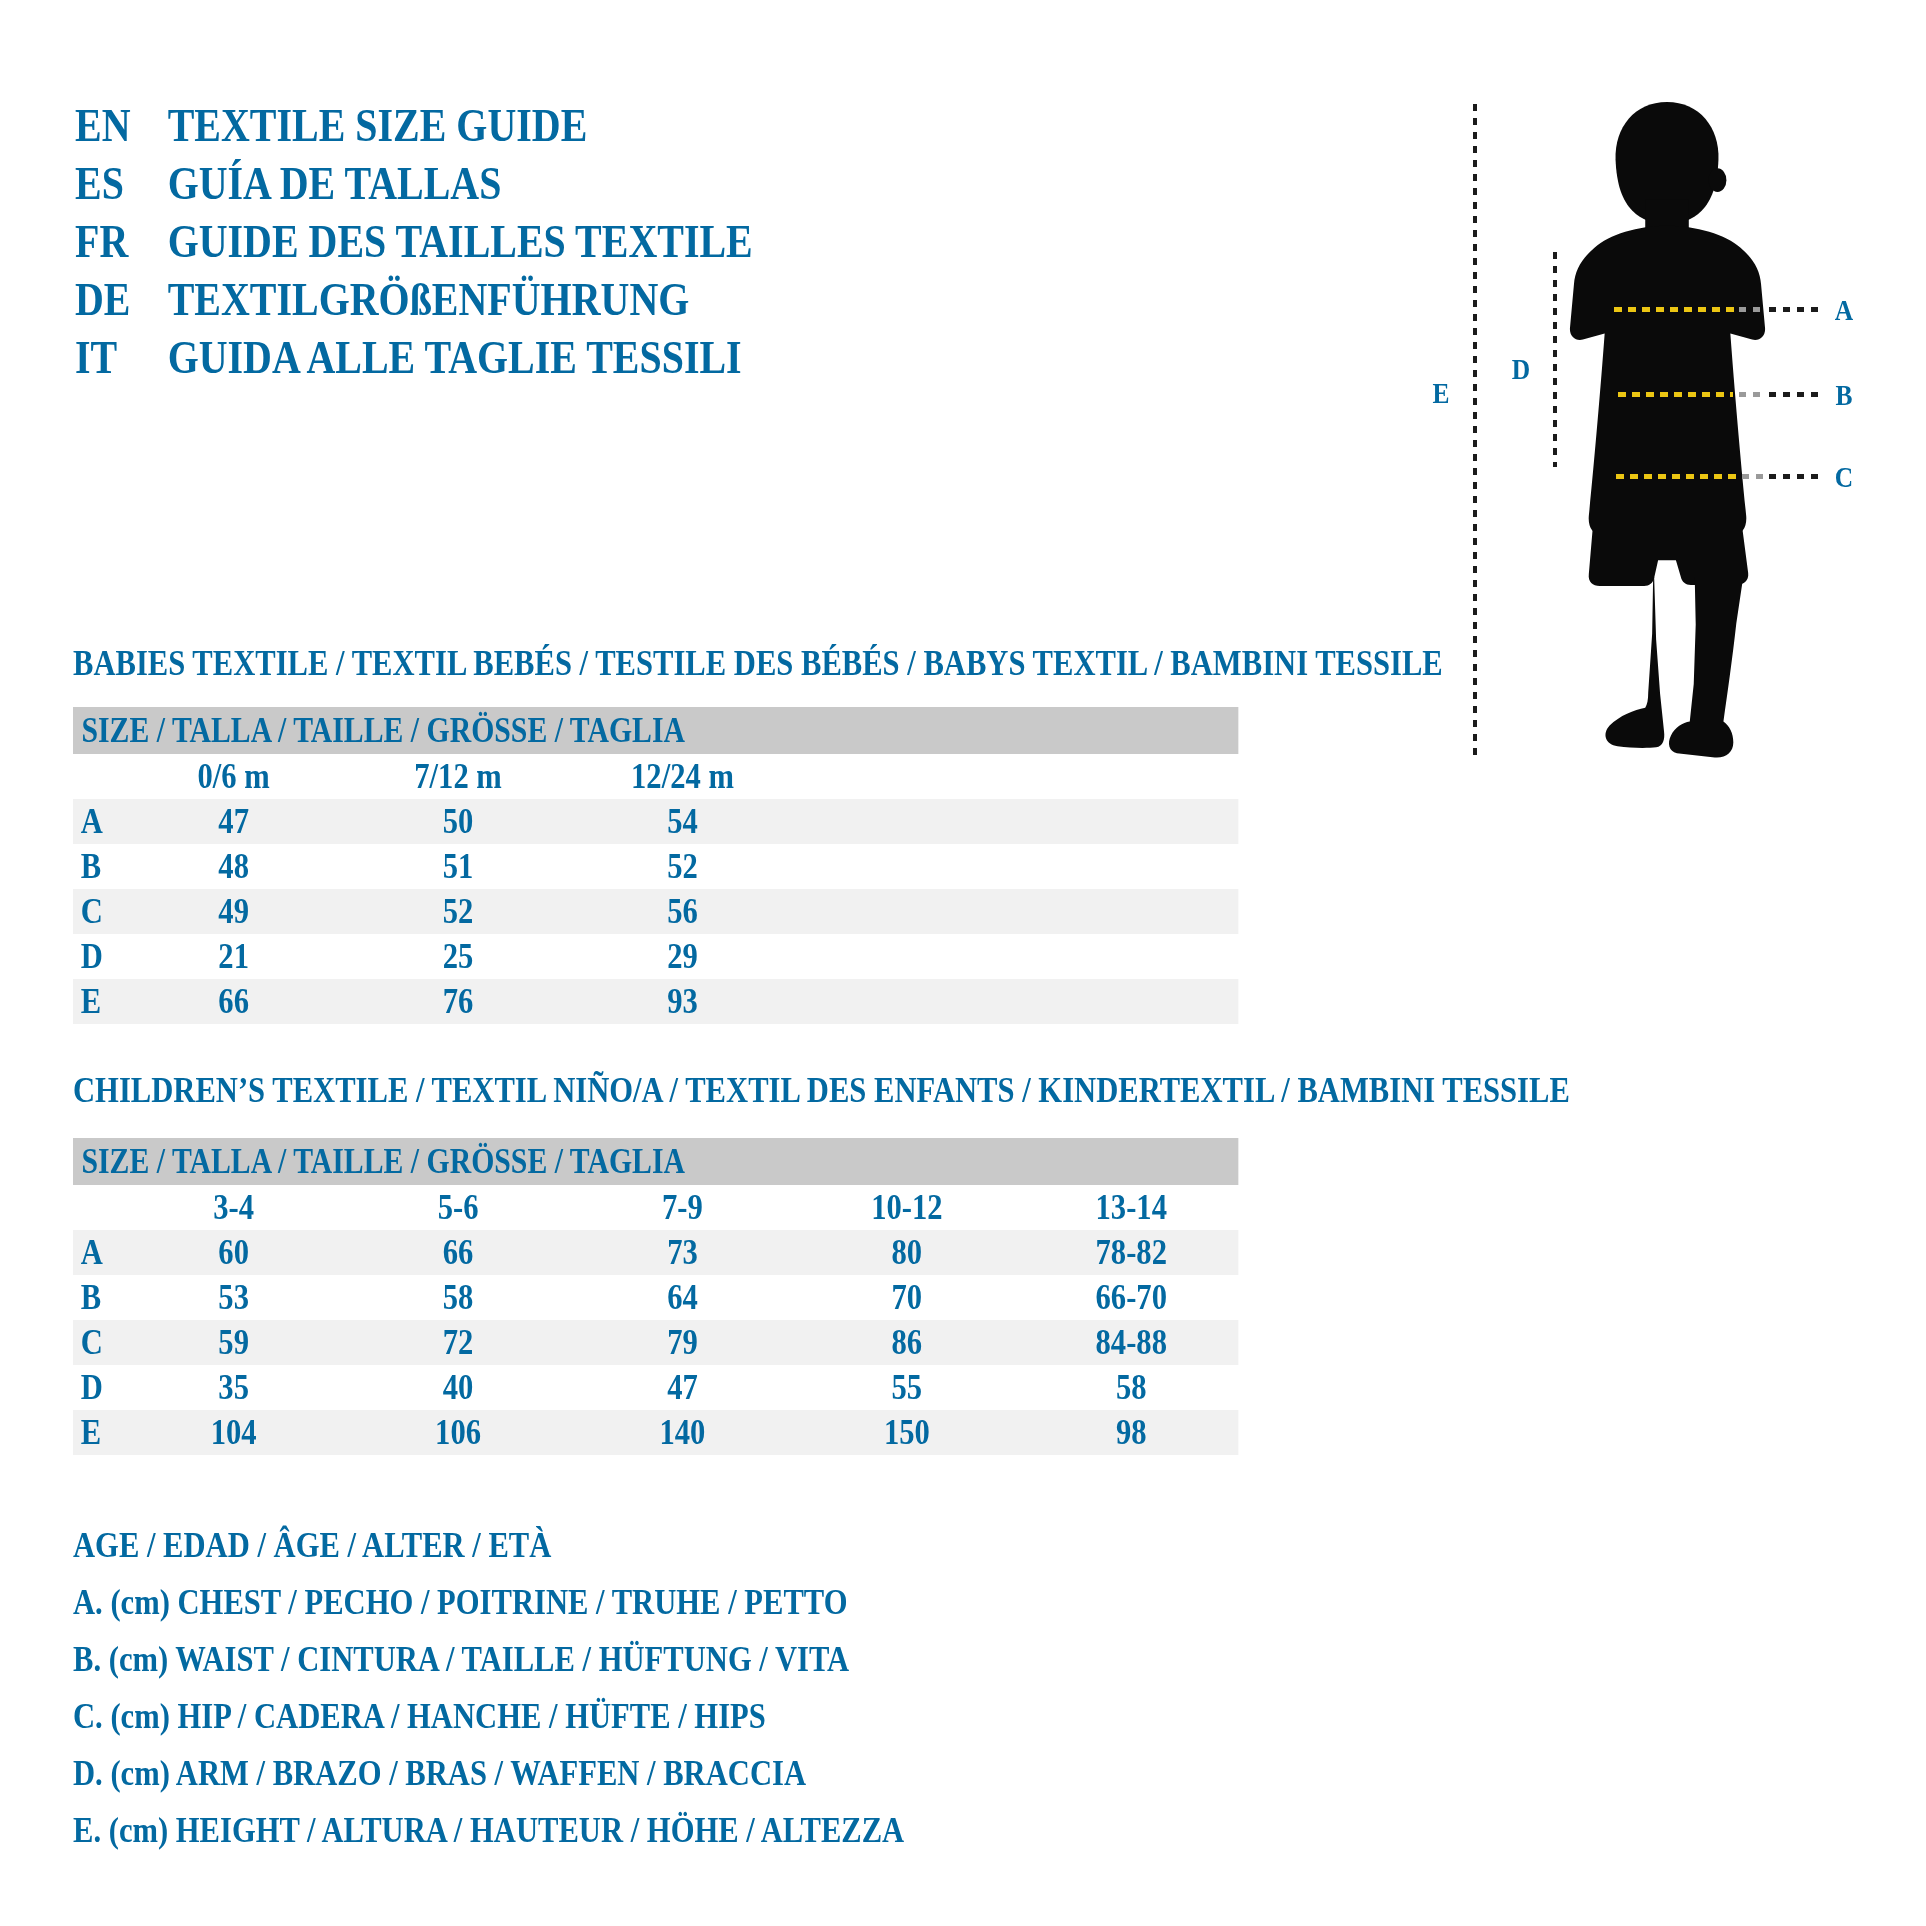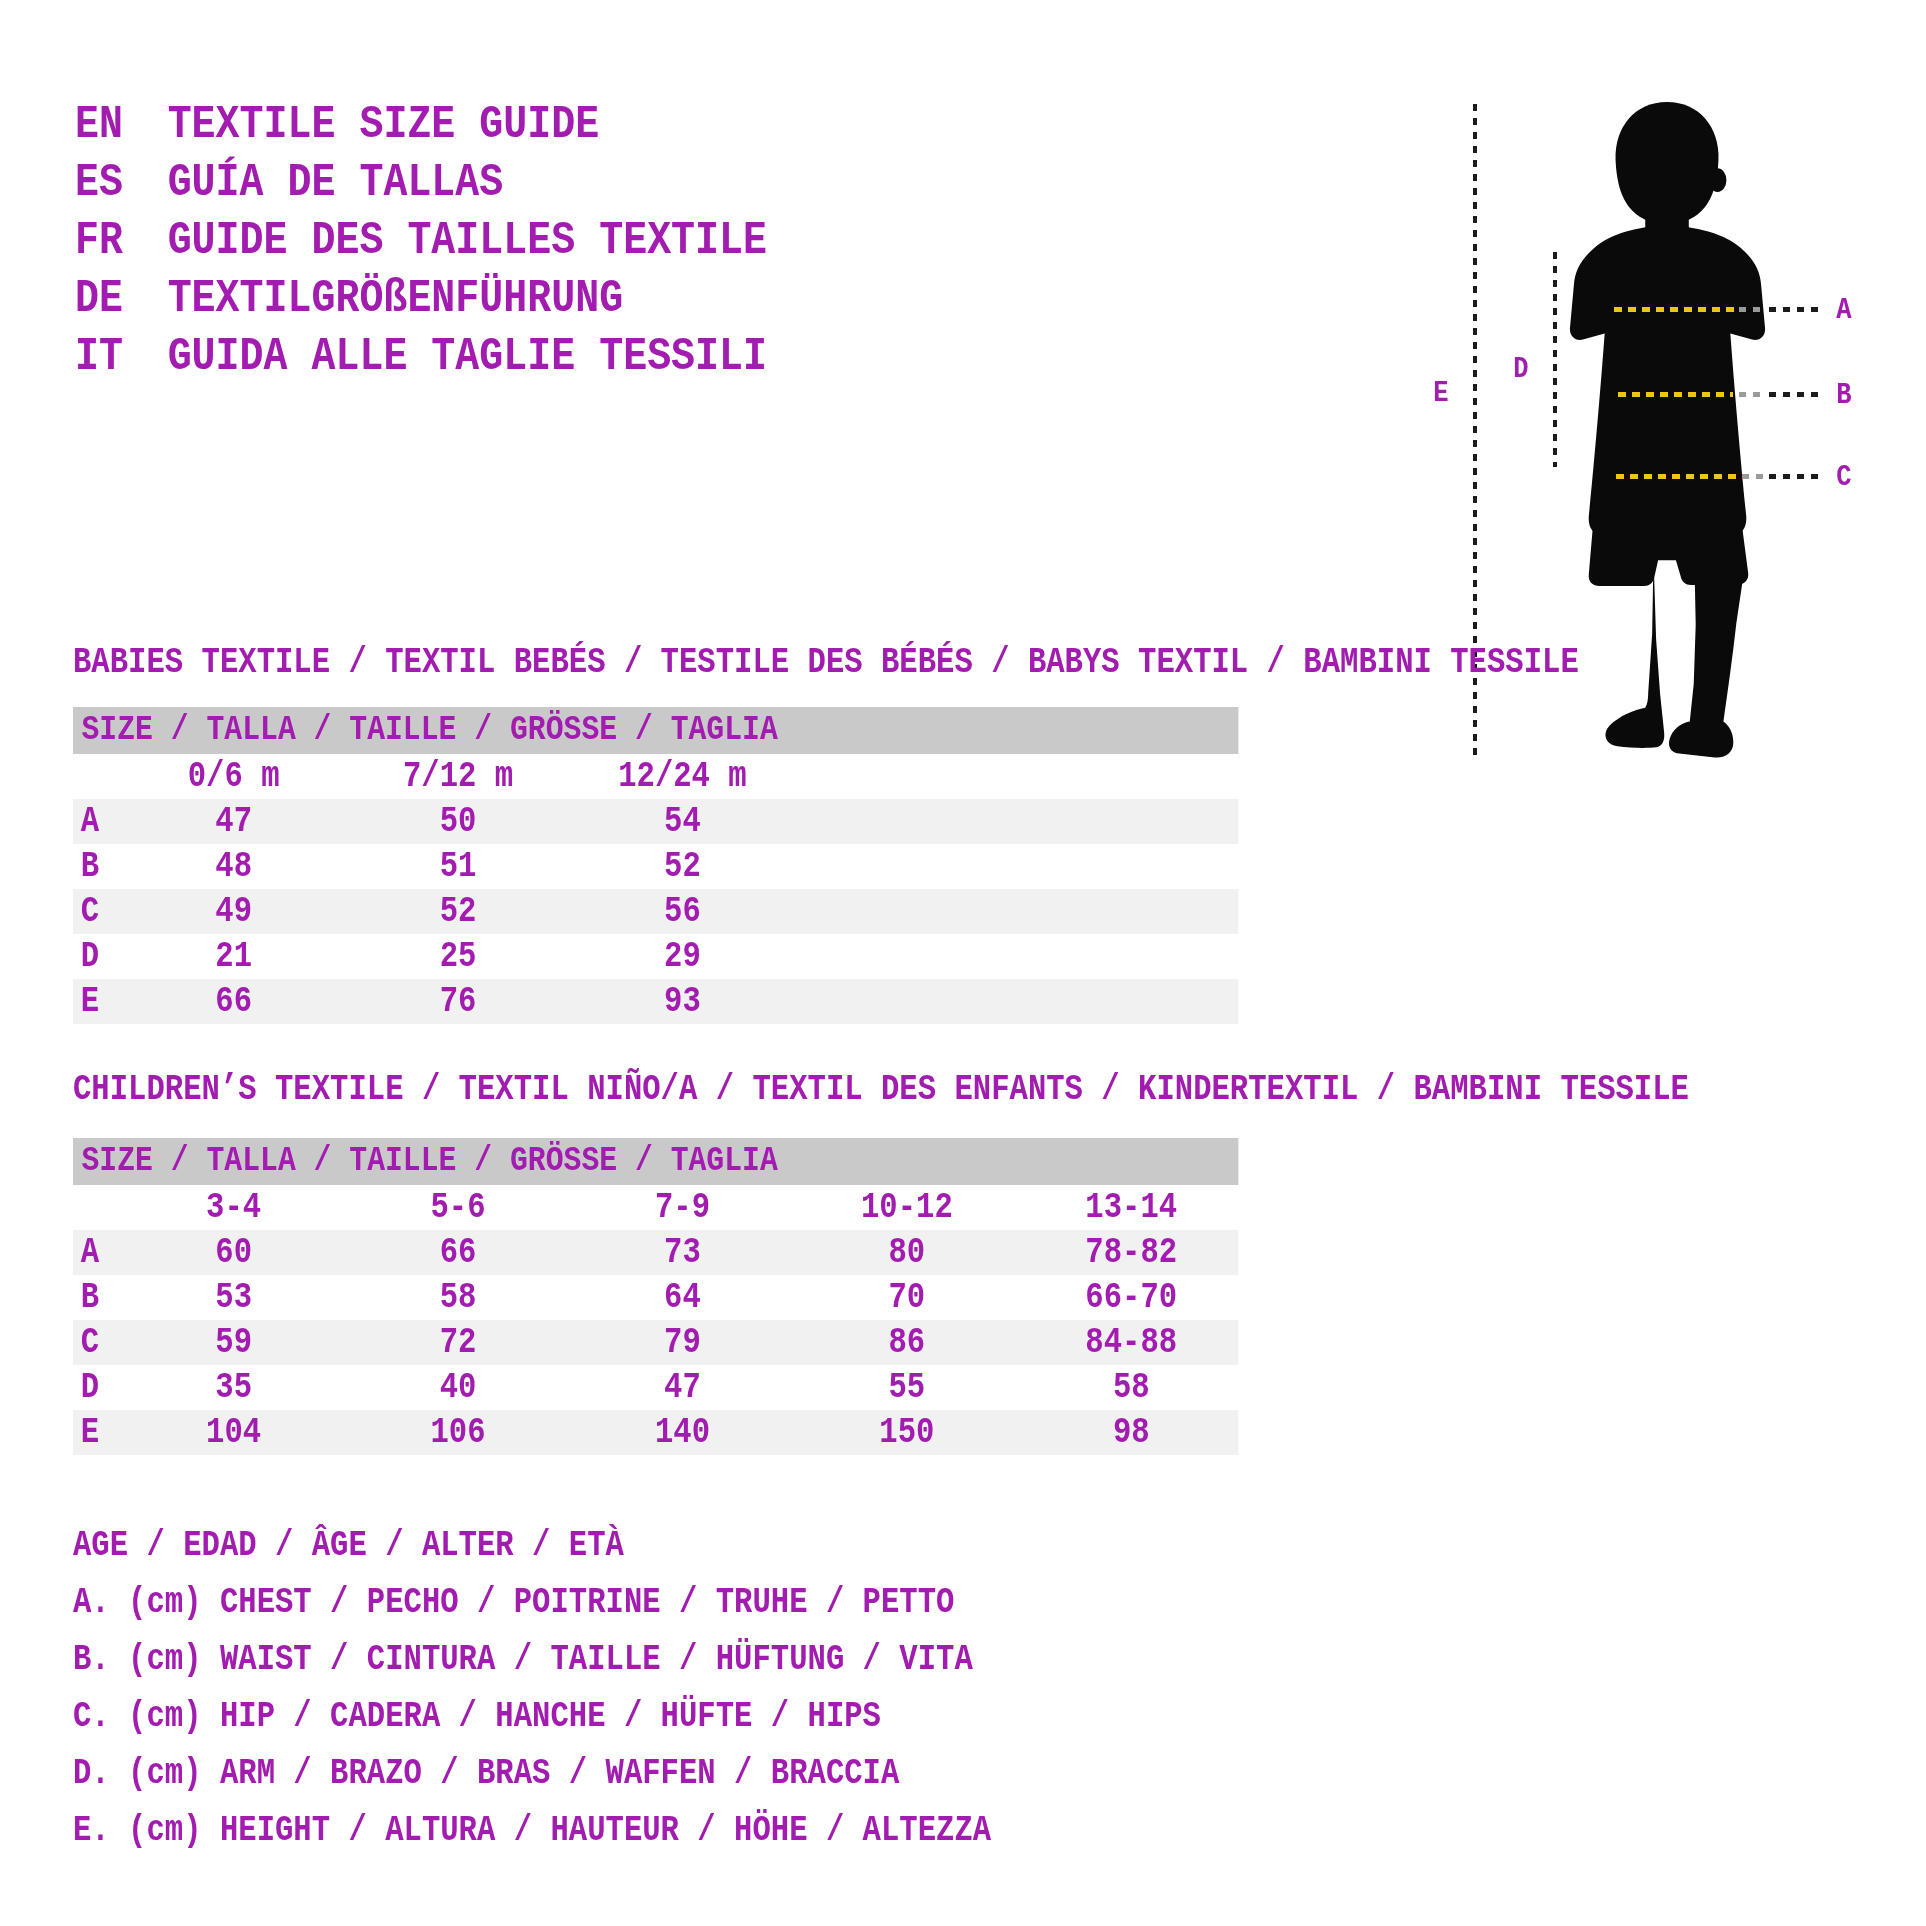--- a/index.html
+++ b/index.html
@@ -1,19 +1,19 @@
 <!DOCTYPE html>
 <html><head>
 <meta charset="utf-8">
 <style>
   html,body { margin:0; padding:0; background:#ffffff; }
   .canvas {
     position:relative; width:1927px; height:1927px; overflow:hidden;
-    background:#ffffff; color:#a21caf;
-    font-family:Liberation Mono, monospace;
+    background:#ffffff; color:#0369a1;
+    font-family:Liberation Serif, serif;
     font-weight:700;
   }
   .cond { transform:scaleX(0.85); transform-origin:0 0; }
 
   
   .langs { position:absolute; left:75px; top:96px; white-space:nowrap; }
   .lang-row { display:flex; height:58px; line-height:58px; font-size:47px; }
   .lang-code { width:109px; flex:0 0 109px; }
 
   

